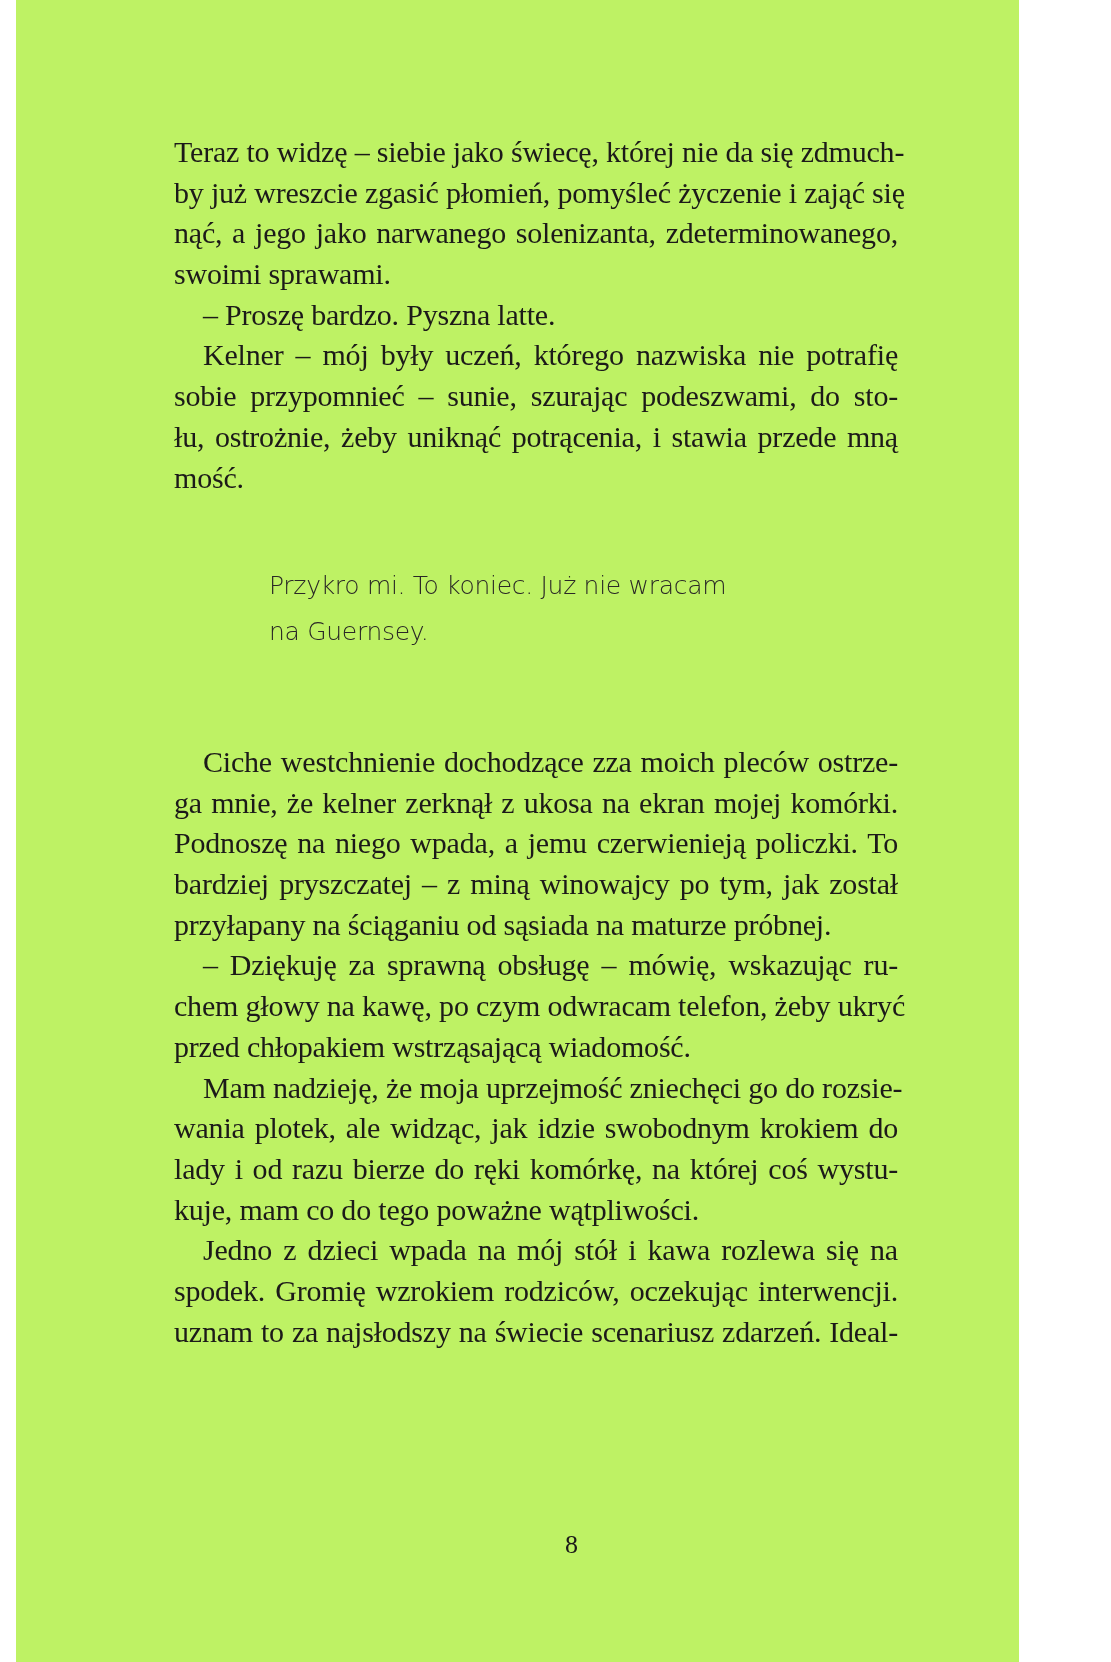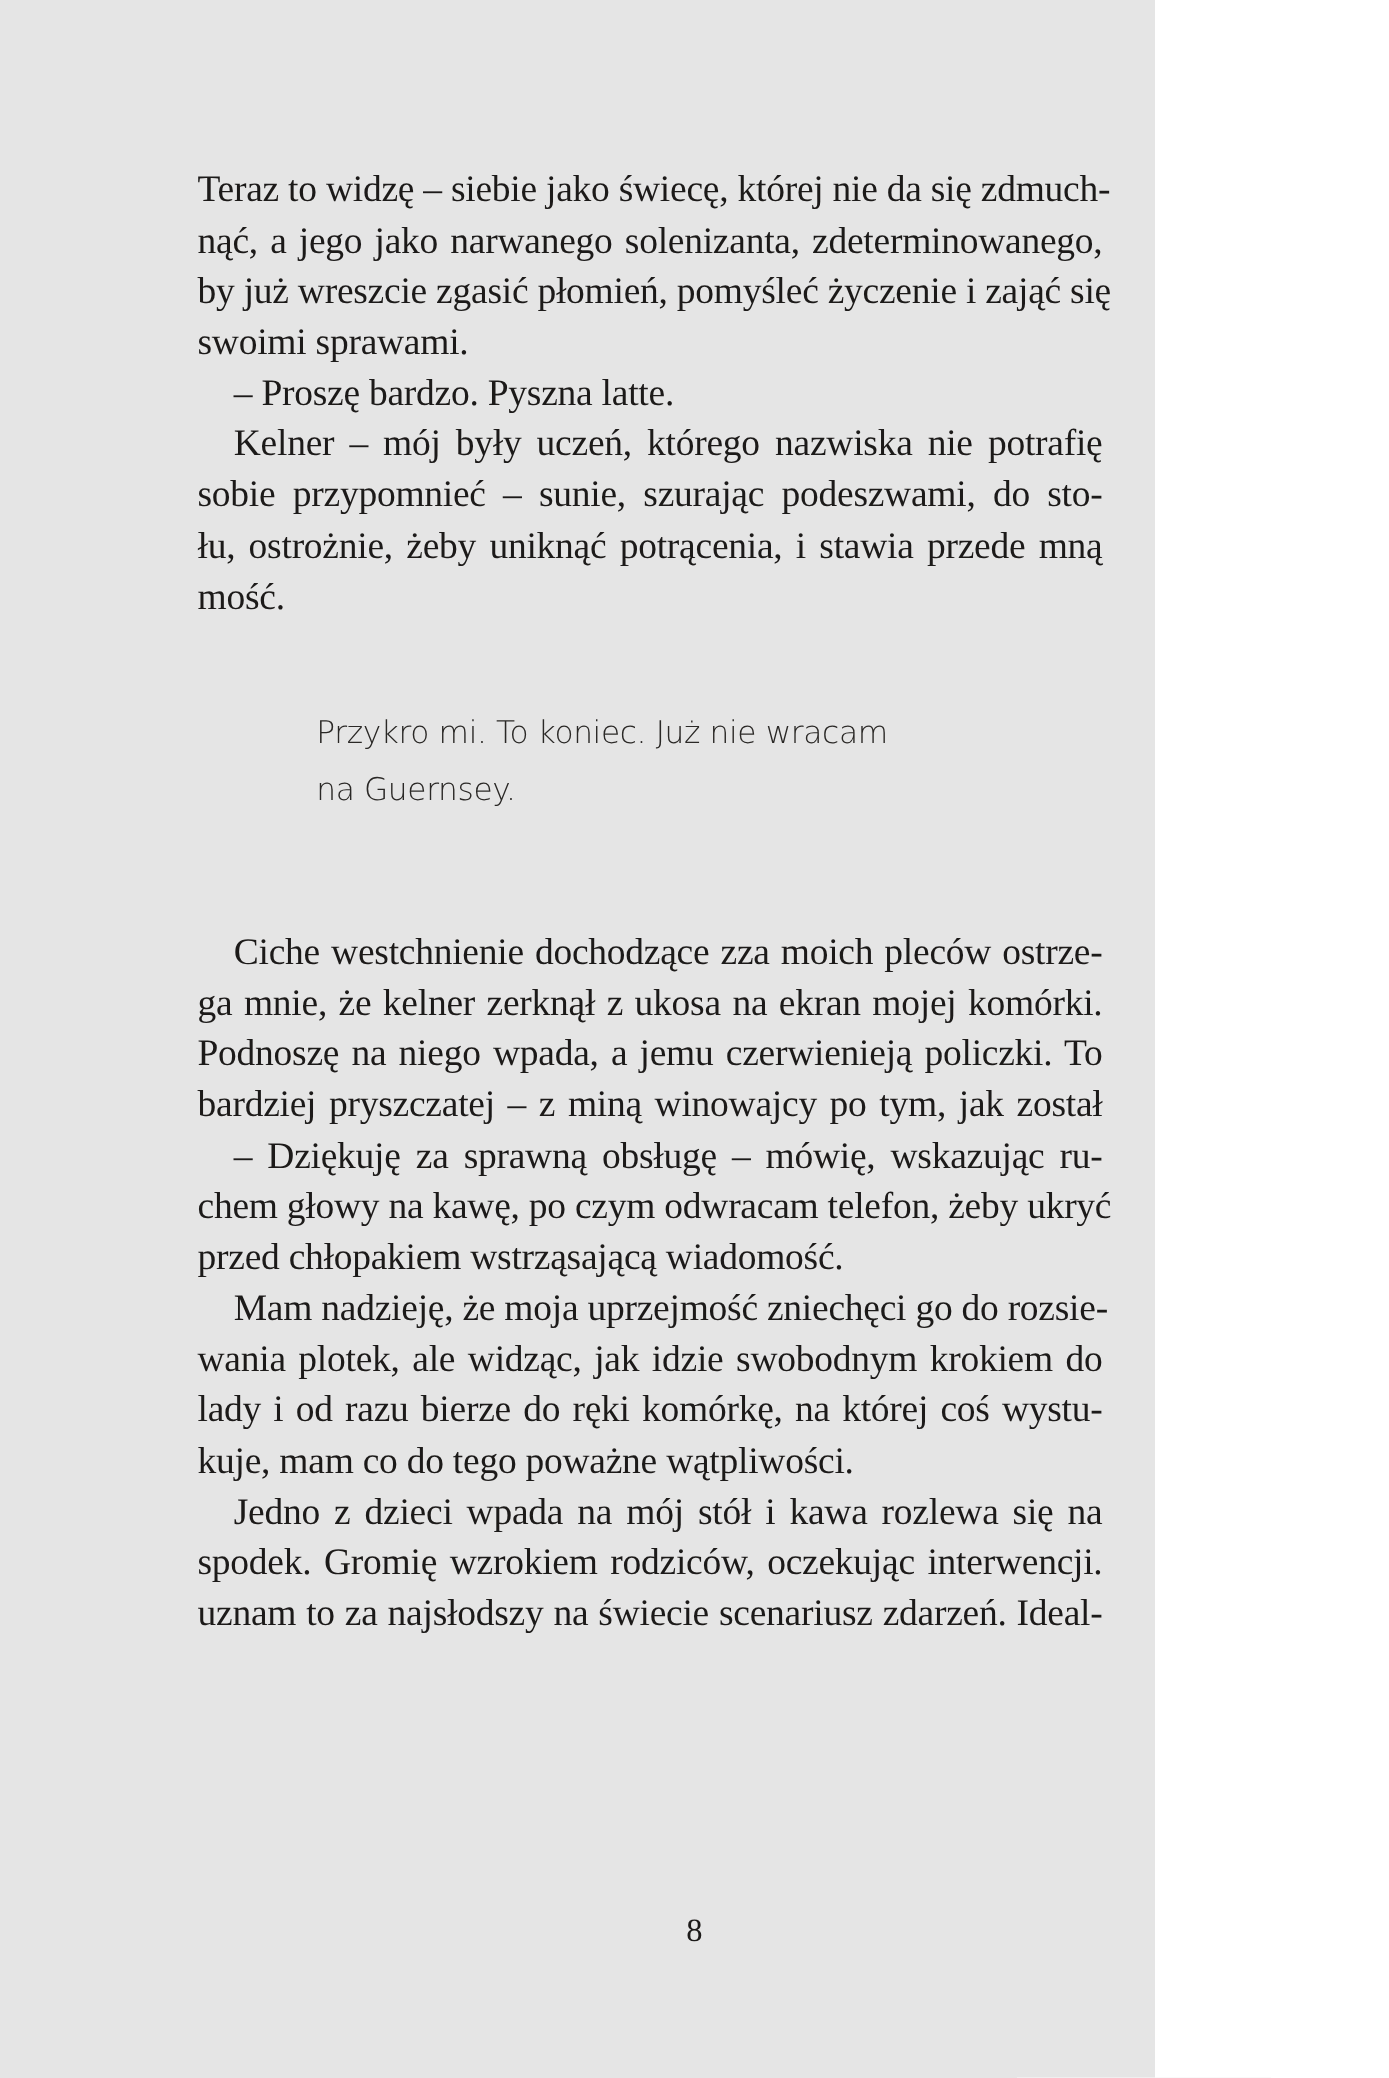--- a/index.html
+++ b/index.html
@@ -9,24 +9,24 @@
     }
     body {
       width: 1111px;
       height: 1662px;
       position: relative;
       overflow: hidden;
       color: #1c1a19;
     }
     .page {
       position: absolute;
-      left: 0; top: 0;
-      width: 924px;
+      left: 16px; top: 0;
+      width: 1003px;
       height: 1662px;
-      background: #e5e5e5;
+      background: #bef264;
     }
     .text-block {
       position: absolute;
       left: 158px;
       width: 724px;
       font-family: "Liberation Serif", "DejaVu Serif", serif;
       font-size: 30px;
       line-height: 40.7px;
       letter-spacing: -0.2px;
     }
@@ -72,40 +72,41 @@
       color: #1c1a19;
     }
   </style>
 </head>
 <body>
 
 <div class="page">
 
   <div class="text-block" id="block1">
     <span class="line">Teraz to widzę – siebie jako świecę, której nie da się zdmuch-</span>
+    <span class="line">by już wreszcie zgasić płomień, pomyśleć życzenie i zająć się</span>
     <span class="line">nąć, a jego jako narwanego solenizanta, zdeterminowanego,</span>
-    <span class="line">by już wreszcie zgasić płomień, pomyśleć życzenie i zająć się</span>
     <span class="line last">swoimi sprawami.</span>
     <span class="line indent last">– Proszę bardzo. Pyszna latte.</span>
     <span class="line indent">Kelner – mój były uczeń, którego nazwiska nie potrafię</span>
     <span class="line">sobie przypomnieć – sunie, szurając podeszwami, do sto-</span>
     <span class="line">łu, ostrożnie, żeby uniknąć potrącenia, i stawia przede mną</span>
     <span class="line last">mość.</span>
   </div>
 
   <div class="message-block">
     <span class="mline">Przykro mi. To koniec. Już nie wracam</span>
     <span class="mline">na Guernsey.</span>
   </div>
 
   <div class="text-block" id="block2">
     <span class="line indent">Ciche westchnienie dochodzące zza moich pleców ostrze-</span>
     <span class="line">ga mnie, że kelner zerknął z ukosa na ekran mojej komórki.</span>
     <span class="line">Podnoszę na niego wpada, a jemu czerwienieją policzki. To</span>
     <span class="line">bardziej pryszczatej – z miną winowajcy po tym, jak został</span>
+    <span class="line last">przyłapany na ściąganiu od sąsiada na maturze próbnej.</span>
     <span class="line indent">– Dziękuję za sprawną obsługę – mówię, wskazując ru-</span>
     <span class="line">chem głowy na kawę, po czym odwracam telefon, żeby ukryć</span>
     <span class="line last">przed chłopakiem wstrząsającą wiadomość.</span>
     <span class="line indent">Mam nadzieję, że moja uprzejmość zniechęci go do rozsie-</span>
     <span class="line">wania plotek, ale widząc, jak idzie swobodnym krokiem do</span>
     <span class="line">lady i od razu bierze do ręki komórkę, na której coś wystu-</span>
     <span class="line last">kuje, mam co do tego poważne wątpliwości.</span>
     <span class="line indent">Jedno z dzieci wpada na mój stół i kawa rozlewa się na</span>
     <span class="line">spodek. Gromię wzrokiem rodziców, oczekując interwencji.</span>
     <span class="line">uznam to za najsłodszy na świecie scenariusz zdarzeń. Ideal-</span>

